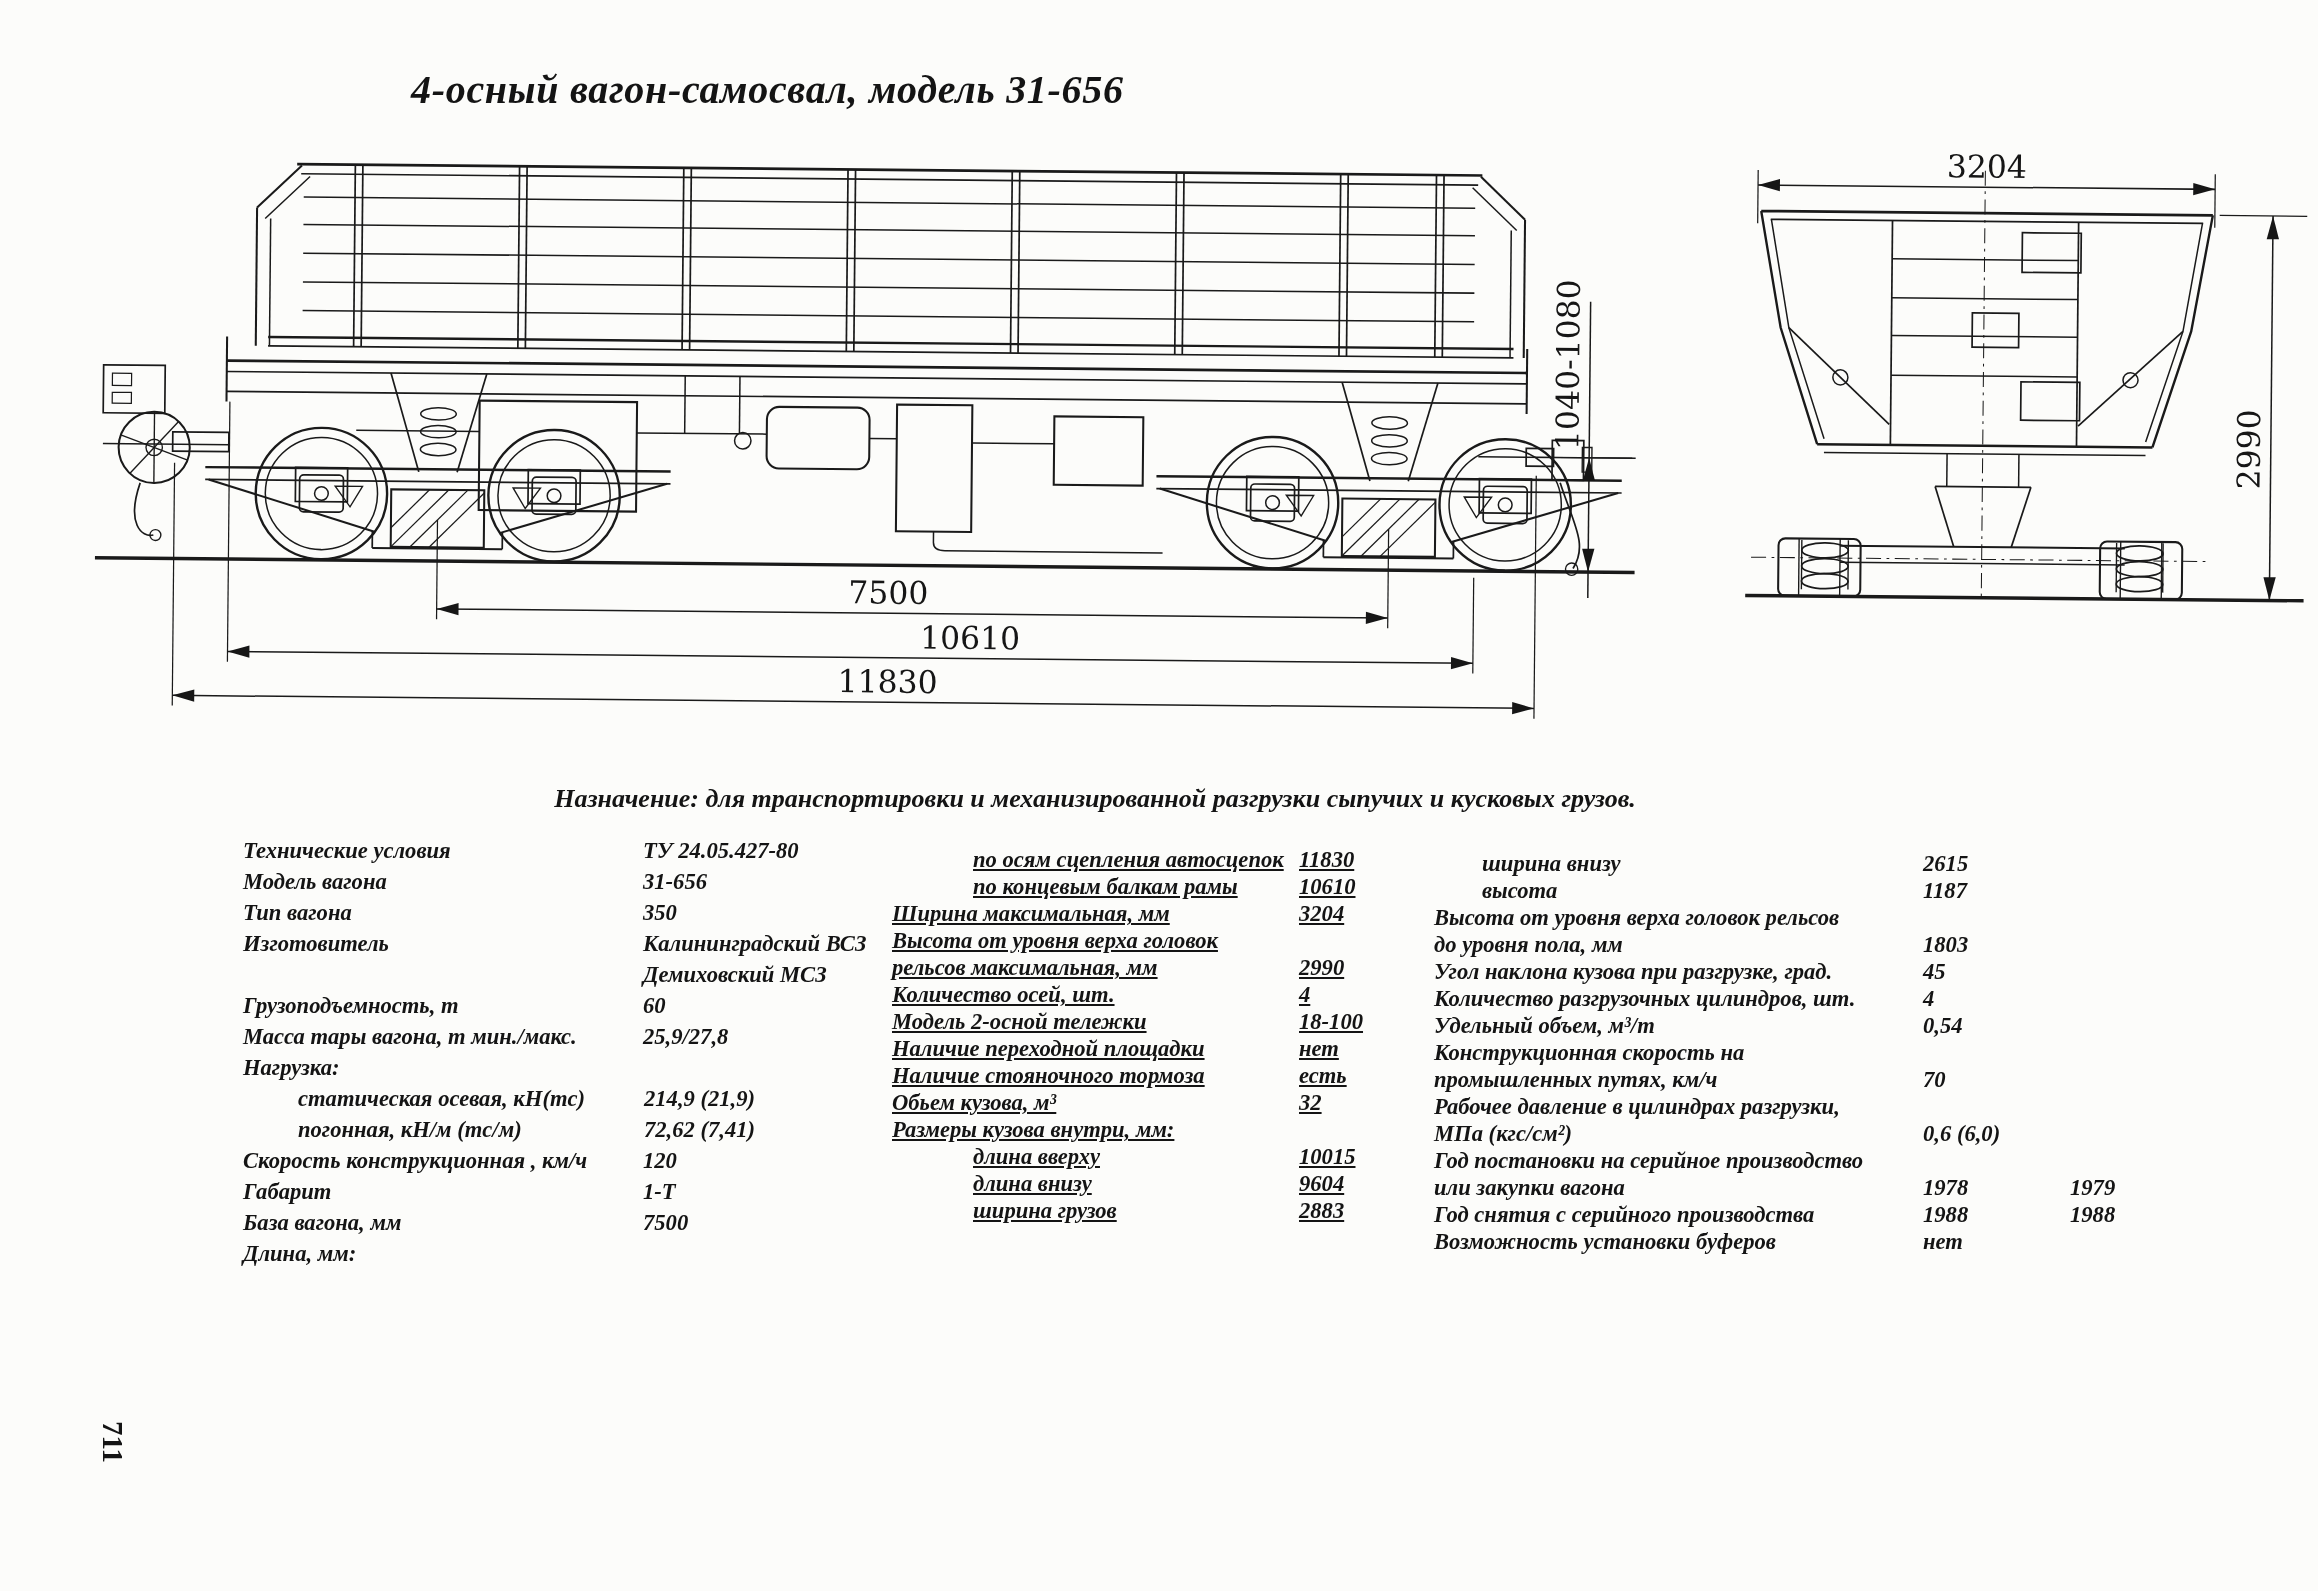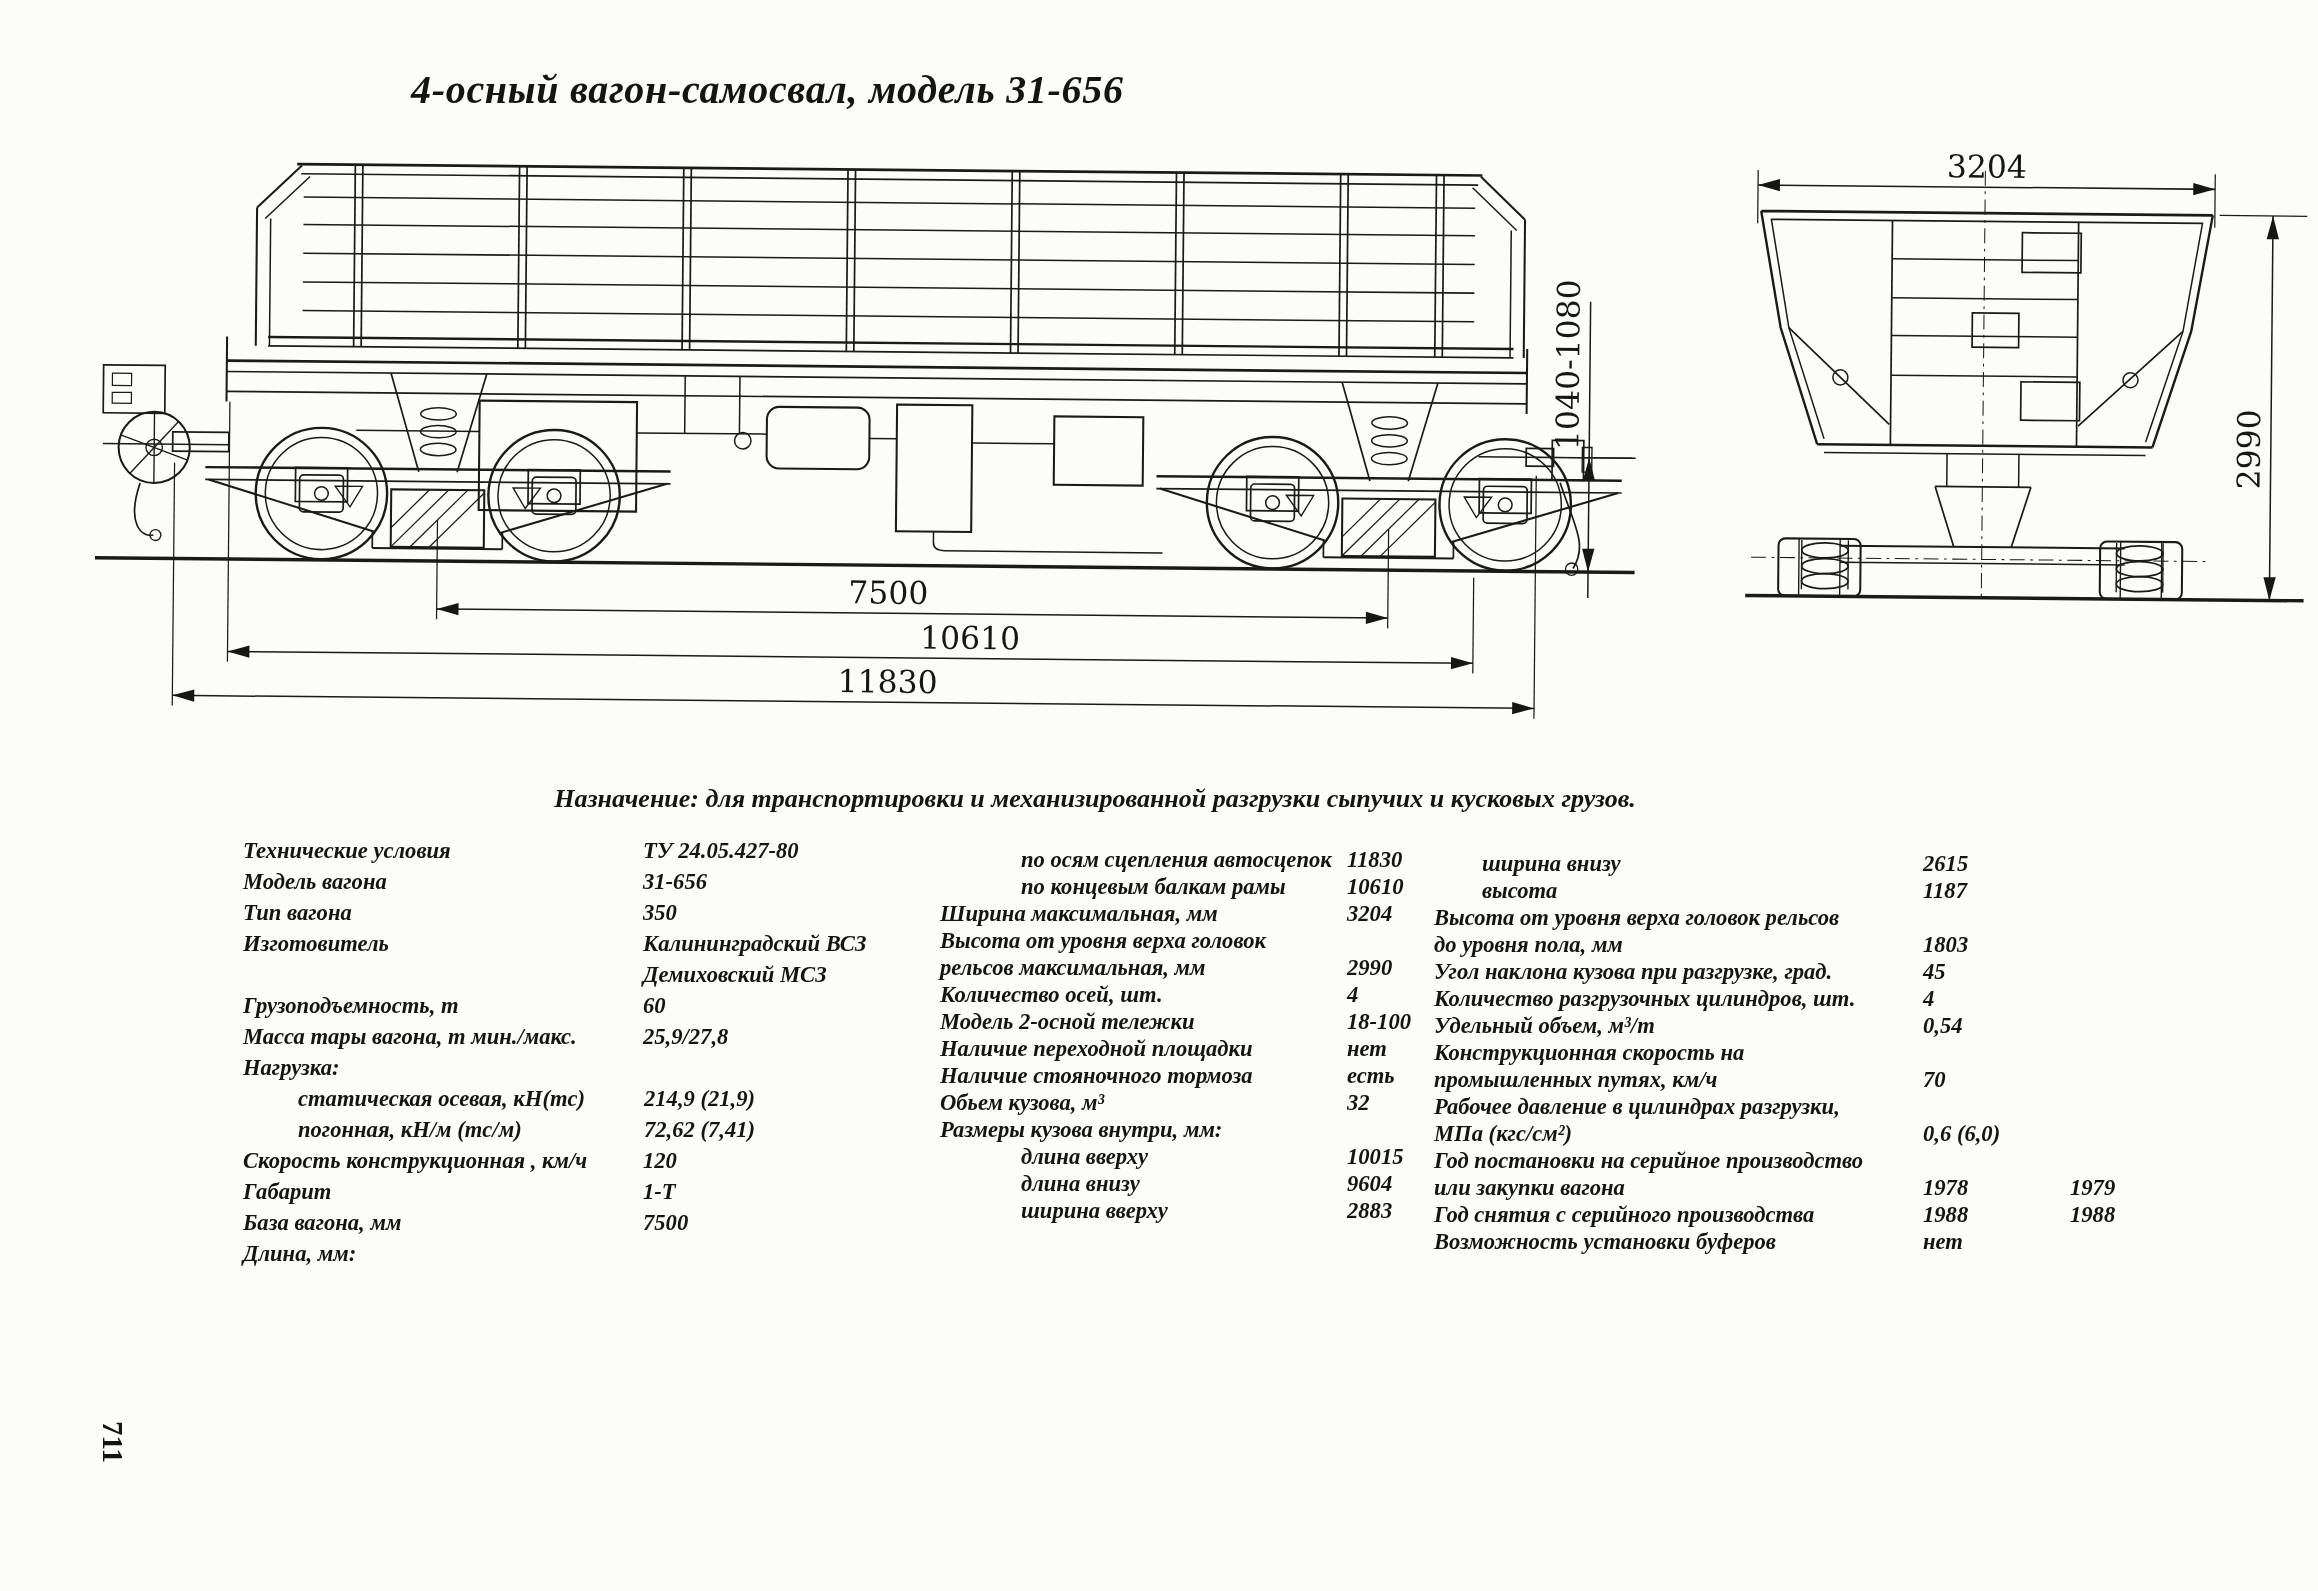--- a/index.html
+++ b/index.html
@@ -8,21 +8,21 @@
   .title{position:absolute;left:411px;top:66px;width:1369px;text-align:left;
          font-size:40px;font-weight:bold;font-style:italic;letter-spacing:0.7px;}
   .purpose{position:absolute;left:342px;top:784px;width:1506px;text-align:center;
            font-size:26px;font-weight:bold;font-style:italic;}
   .speccol{position:absolute;font-size:22.6px;font-weight:bold;font-style:italic;line-height:1;}
   .srow{display:flex;align-items:flex-end;}
   .g1 .srow{height:31px;}
   .g2 .srow{height:27px;}
   .g3 .srow{height:27px;}
   .g1{left:243px;top:832px;width:657px;}
-  .g2{left:940px;top:845px;width:534px;}
+  .g2{left:892px;top:845px;width:534px;text-decoration:underline;}
   .g3{left:1434px;top:849px;width:862px;}
   .g1 .lbl{width:400px;}
   .g2 .lbl{width:407px;}
   .g3 .lbl{width:489px;}
   .g3 .val{width:147px;}
   .lbl,.val,.val2{white-space:nowrap;}
   .ind1{padding-left:55px;}
   .ind2{padding-left:81px;}
   .ind3{padding-left:48px;font-style:italic;}
   .ind1.lbl{width:346px;}
@@ -372,21 +372,21 @@
       </div>
     <div class="srow">
         <span class="lbl ind2">длина вверху</span>
         <span class="val">10015</span>
       </div>
     <div class="srow">
         <span class="lbl ind2">длина внизу</span>
         <span class="val">9604</span>
       </div>
     <div class="srow">
-        <span class="lbl ind2">ширина вверху</span>
+        <span class="lbl ind2">ширина грузов</span>
         <span class="val">2883</span>
       </div>
   </div>
 
   <div class="speccol g3">
     <div class="srow">
         <span class="lbl ind3">ширина внизу</span>
         <span class="val">2615</span>
         <span class="val2"></span>
       </div>

